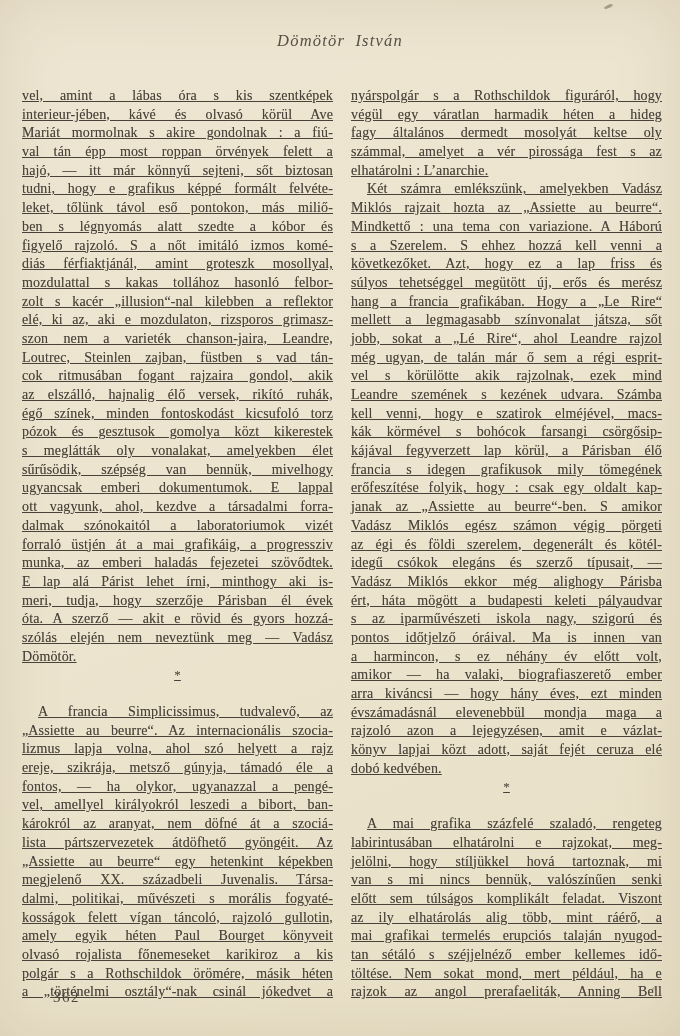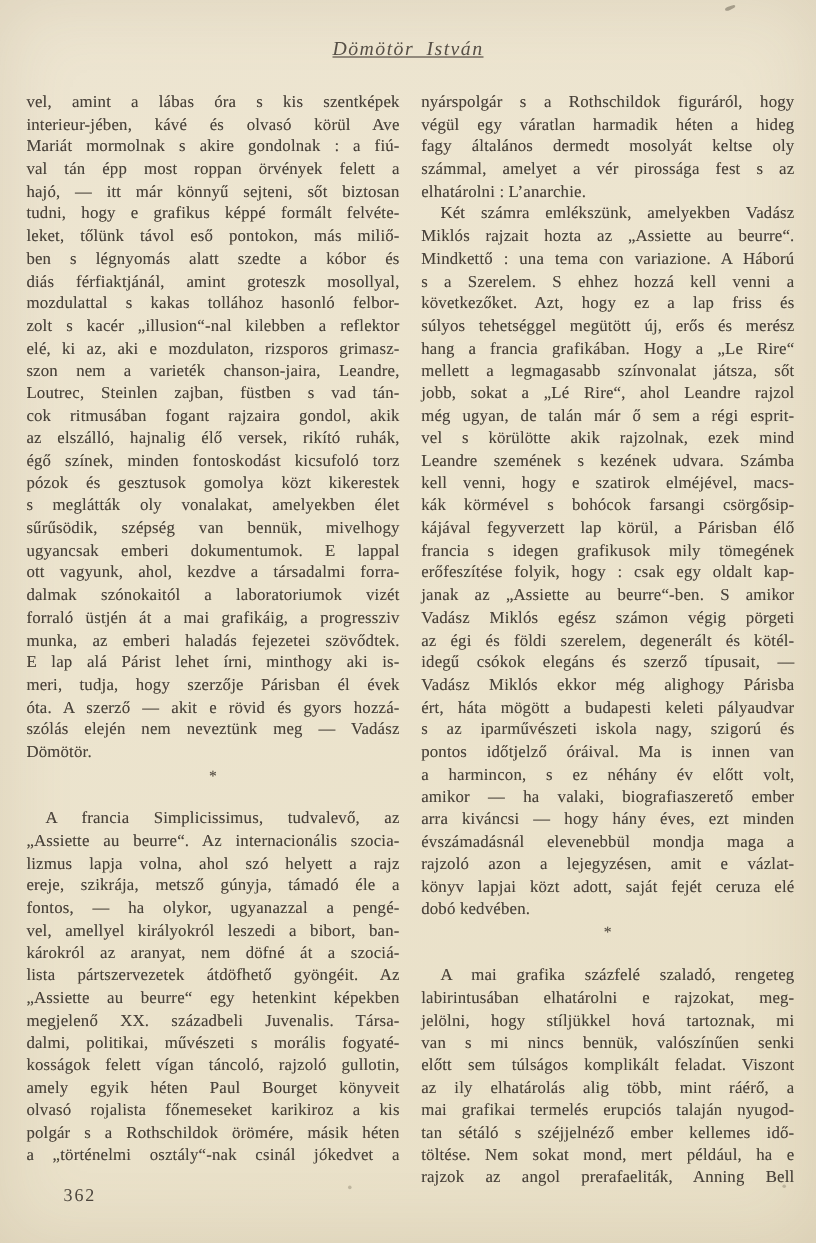--- a/index.html
+++ b/index.html
@@ -18,29 +18,29 @@
   }
   .running-header {
     position: absolute;
     top: 31px; left: 0; width: 100%;
     text-align: center;
     font-style: italic;
     font-size: 16.5px;
     letter-spacing: 1.2px;
     word-spacing: 5px;
     color: #564f46;
-    text-decoration: underline;
   }
   .col {
     position: absolute;
-    top: 77px;
+    top: 87px;
     font-size: 14px;
     line-height: 18.7px;
     letter-spacing: 0.15px;
     text-shadow: 0 0 0.5px rgba(73,66,58,0.45);
+    text-decoration: underline;
   }
   .col-left  { left: 22px;  width: 311px; }
   .col-right { left: 351px; width: 311px; }
   .line {
     text-align: justify;
     text-align-last: justify;
     height: 18.7px;
     white-space: normal;
     overflow: visible;
   }
@@ -78,20 +78,21 @@
 
   <div class="col col-left" id="col-left">
       <div class="line">vel, amint a lábas óra s kis szentképek</div>
       <div class="line">interieur-jében, kávé és olvasó körül Ave</div>
       <div class="line">Mariát mormolnak s akire gondolnak : a fiú-</div>
       <div class="line">val tán épp most roppan örvények felett a</div>
       <div class="line">hajó, — itt már könnyű sejteni, sőt biztosan</div>
       <div class="line">tudni, hogy e grafikus képpé formált felvéte-</div>
       <div class="line">leket, tőlünk távol eső pontokon, más miliő-</div>
       <div class="line">ben s légnyomás alatt szedte a kóbor és</div>
+      <div class="line">figyelő rajzoló. S a nőt imitáló izmos komé-</div>
       <div class="line">diás férfiaktjánál, amint groteszk mosollyal,</div>
       <div class="line">mozdulattal s kakas tollához hasonló felbor-</div>
       <div class="line">zolt s kacér „illusion“-nal kilebben a reflektor</div>
       <div class="line">elé, ki az, aki e mozdulaton, rizsporos grimasz-</div>
       <div class="line">szon nem a varieték chanson-jaira, Leandre,</div>
       <div class="line">Loutrec, Steinlen zajban, füstben s vad tán-</div>
       <div class="line">cok ritmusában fogant rajzaira gondol, akik</div>
       <div class="line">az elszálló, hajnalig élő versek, rikító ruhák,</div>
       <div class="line">égő színek, minden fontoskodást kicsufoló torz</div>
       <div class="line">pózok és gesztusok gomolya közt kikerestek</div>

